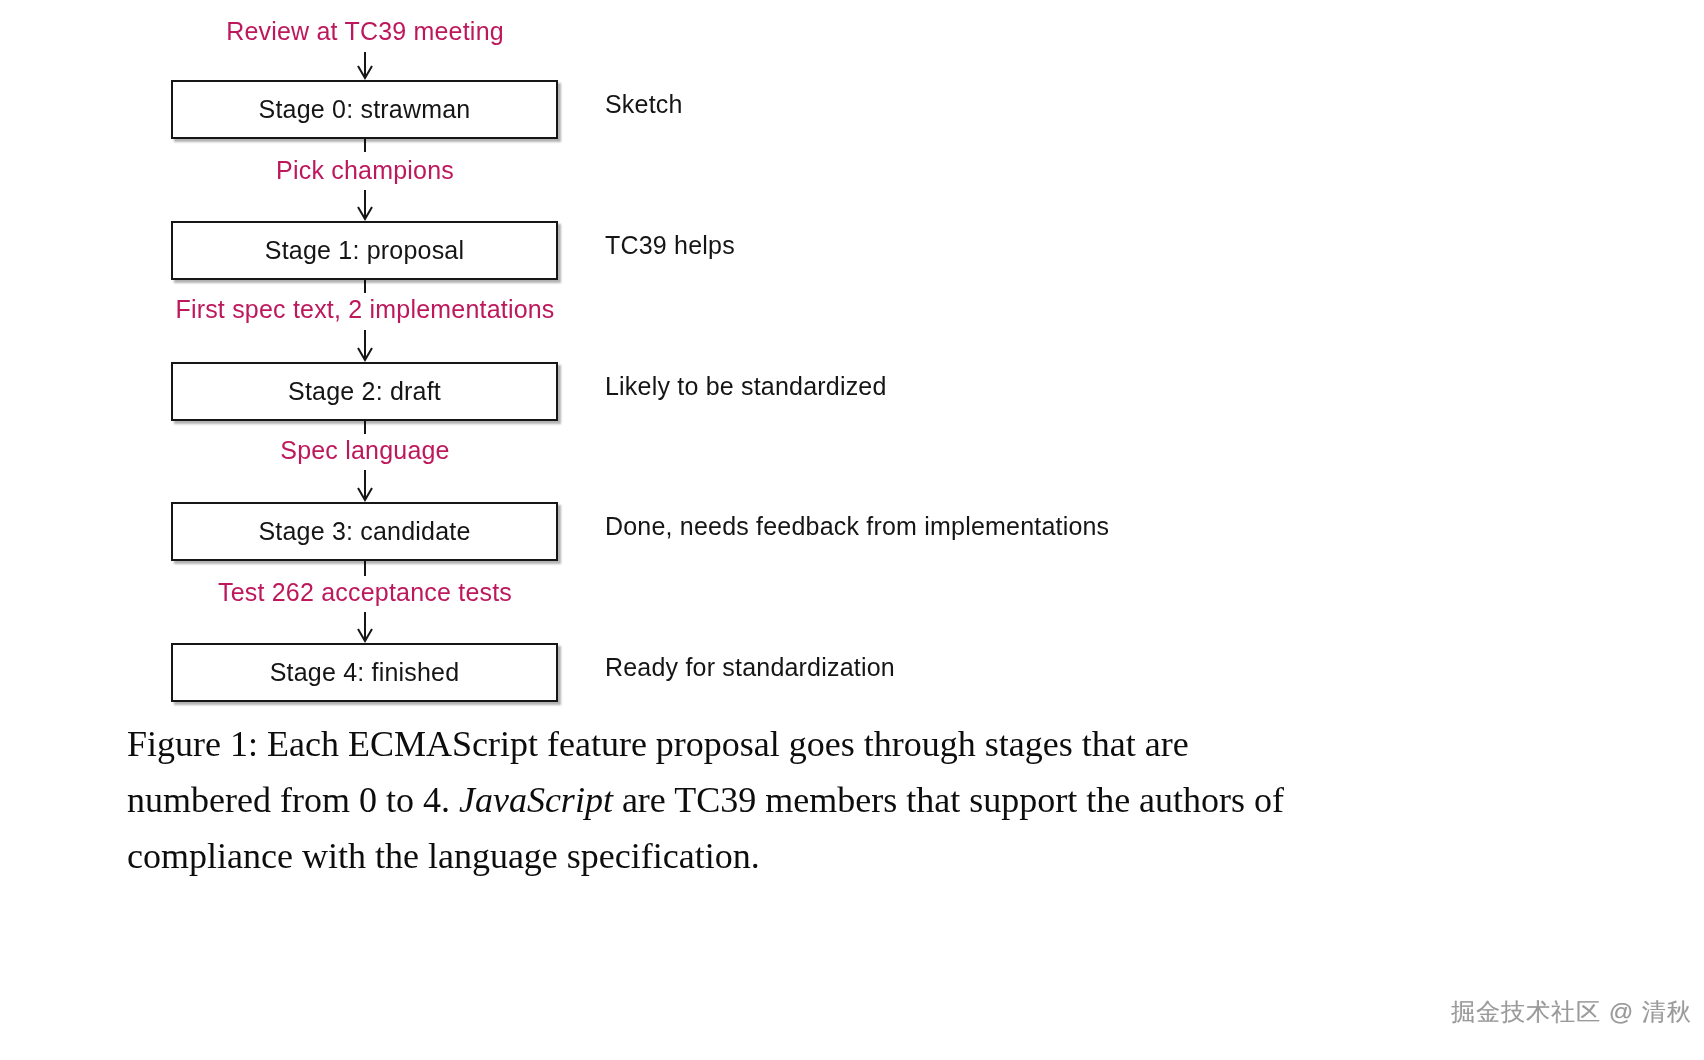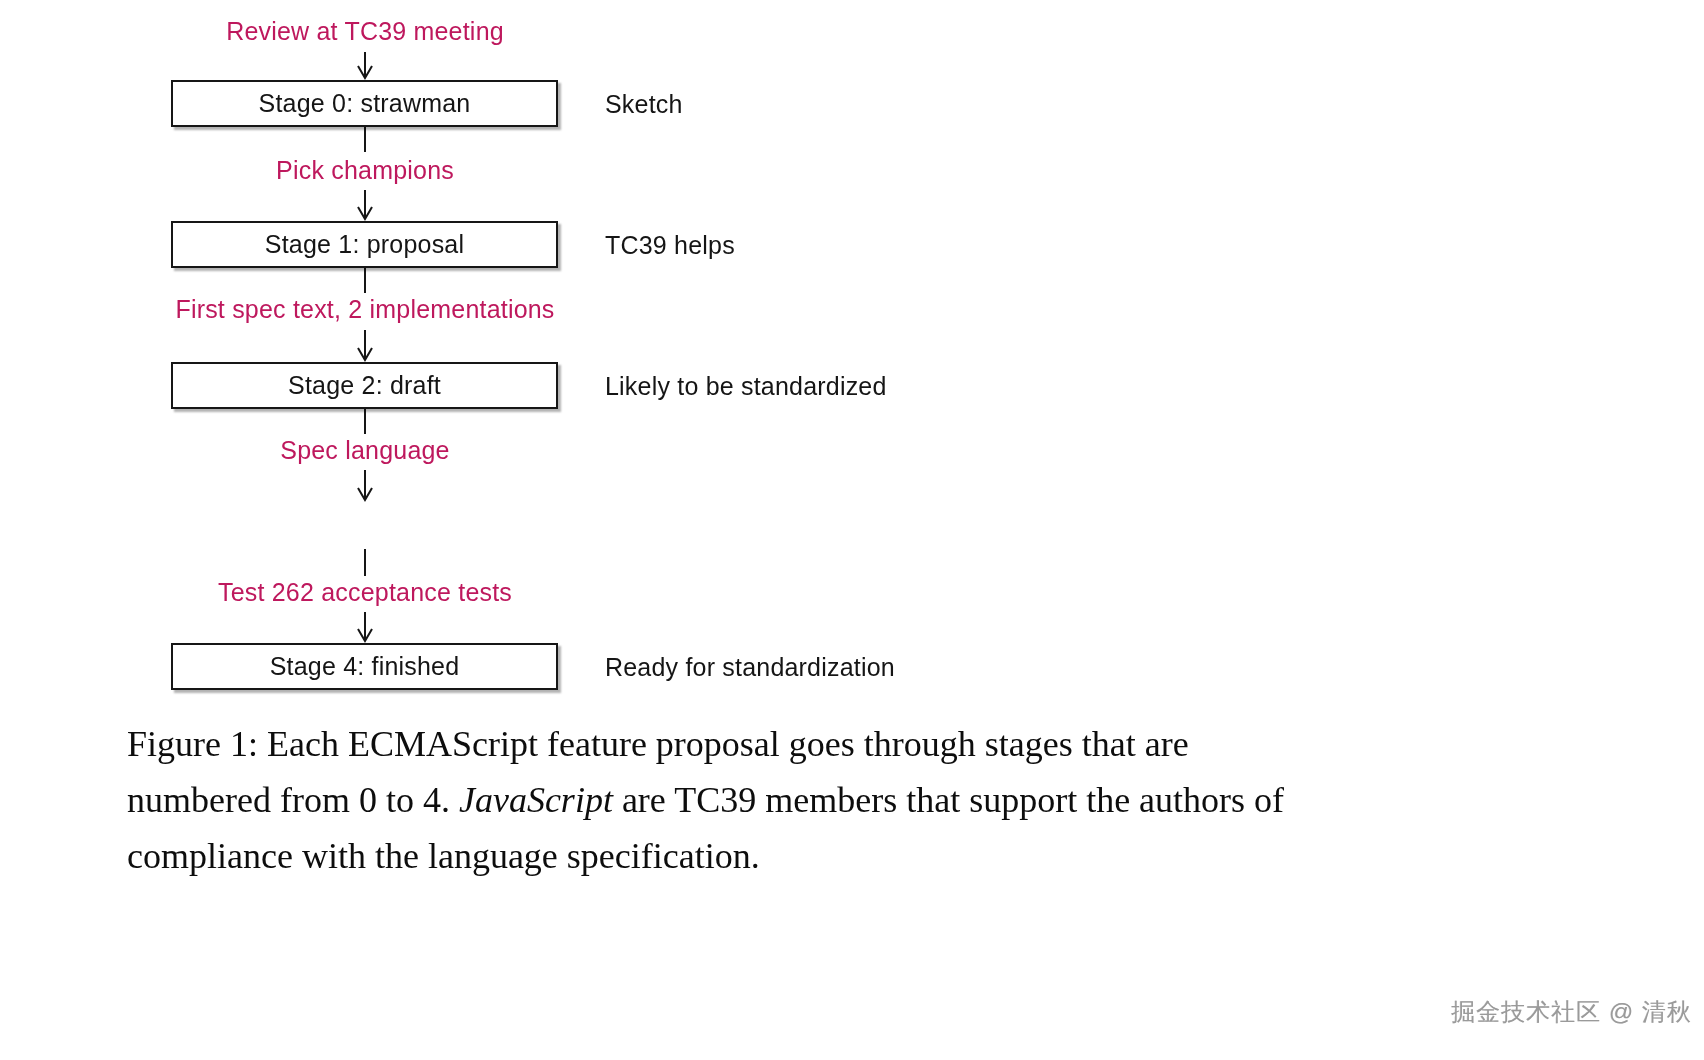--- a/index.html
+++ b/index.html
@@ -15,21 +15,21 @@
   .connectors {
     position: absolute;
     left: 0; top: 0;
     width: 1704px; height: 1060px;
     pointer-events: none;
   }
   .stage-box {
     position: absolute;
     left: 171px;
     width: 387px;
-    height: 47px;
+    height: 59px;
     background: #ffffff;
     border: 2px solid #161616;
     box-shadow: 2.5px 2.5px 2px rgba(0,0,0,0.30);
     display: flex;
     align-items: center;
     justify-content: center;
     font-size: 25px;
     color: #151515;
     letter-spacing: 0.2px;
   }
@@ -111,27 +111,31 @@
 
   <div class="stage-box" style="top:80px">
     <span>Stage 0: strawman</span>
   </div>
   <div class="stage-box" style="top:221px">
     <span>Stage 1: proposal</span>
   </div>
   <div class="stage-box" style="top:362px">
     <span>Stage 2: draft</span>
   </div>
+  <div class="stage-box" style="top:502px">
+    <span>Stage 3: candidate</span>
+  </div>
   <div class="stage-box" style="top:643px">
     <span>Stage 4: finished</span>
   </div>
 
   <div class="side-label" style="top:90px">Sketch</div>
   <div class="side-label" style="top:231px">TC39 helps</div>
   <div class="side-label" style="top:372px">Likely to be standardized</div>
+  <div class="side-label" style="top:512px">Done, needs feedback from implementations</div>
   <div class="side-label" style="top:653px">Ready for standardization</div>
 
   <div class="caption">
     <div>
       <span>Figure 1: Each ECMAScript feature proposal goes through stages that are</span>
     </div>
     <div><span>numbered from 0 to 4. </span><span class="em">JavaScript</span><span> are TC39 members that support the authors of</span></div>
     <div>
       <span>compliance with the language specification.</span>
     </div>

